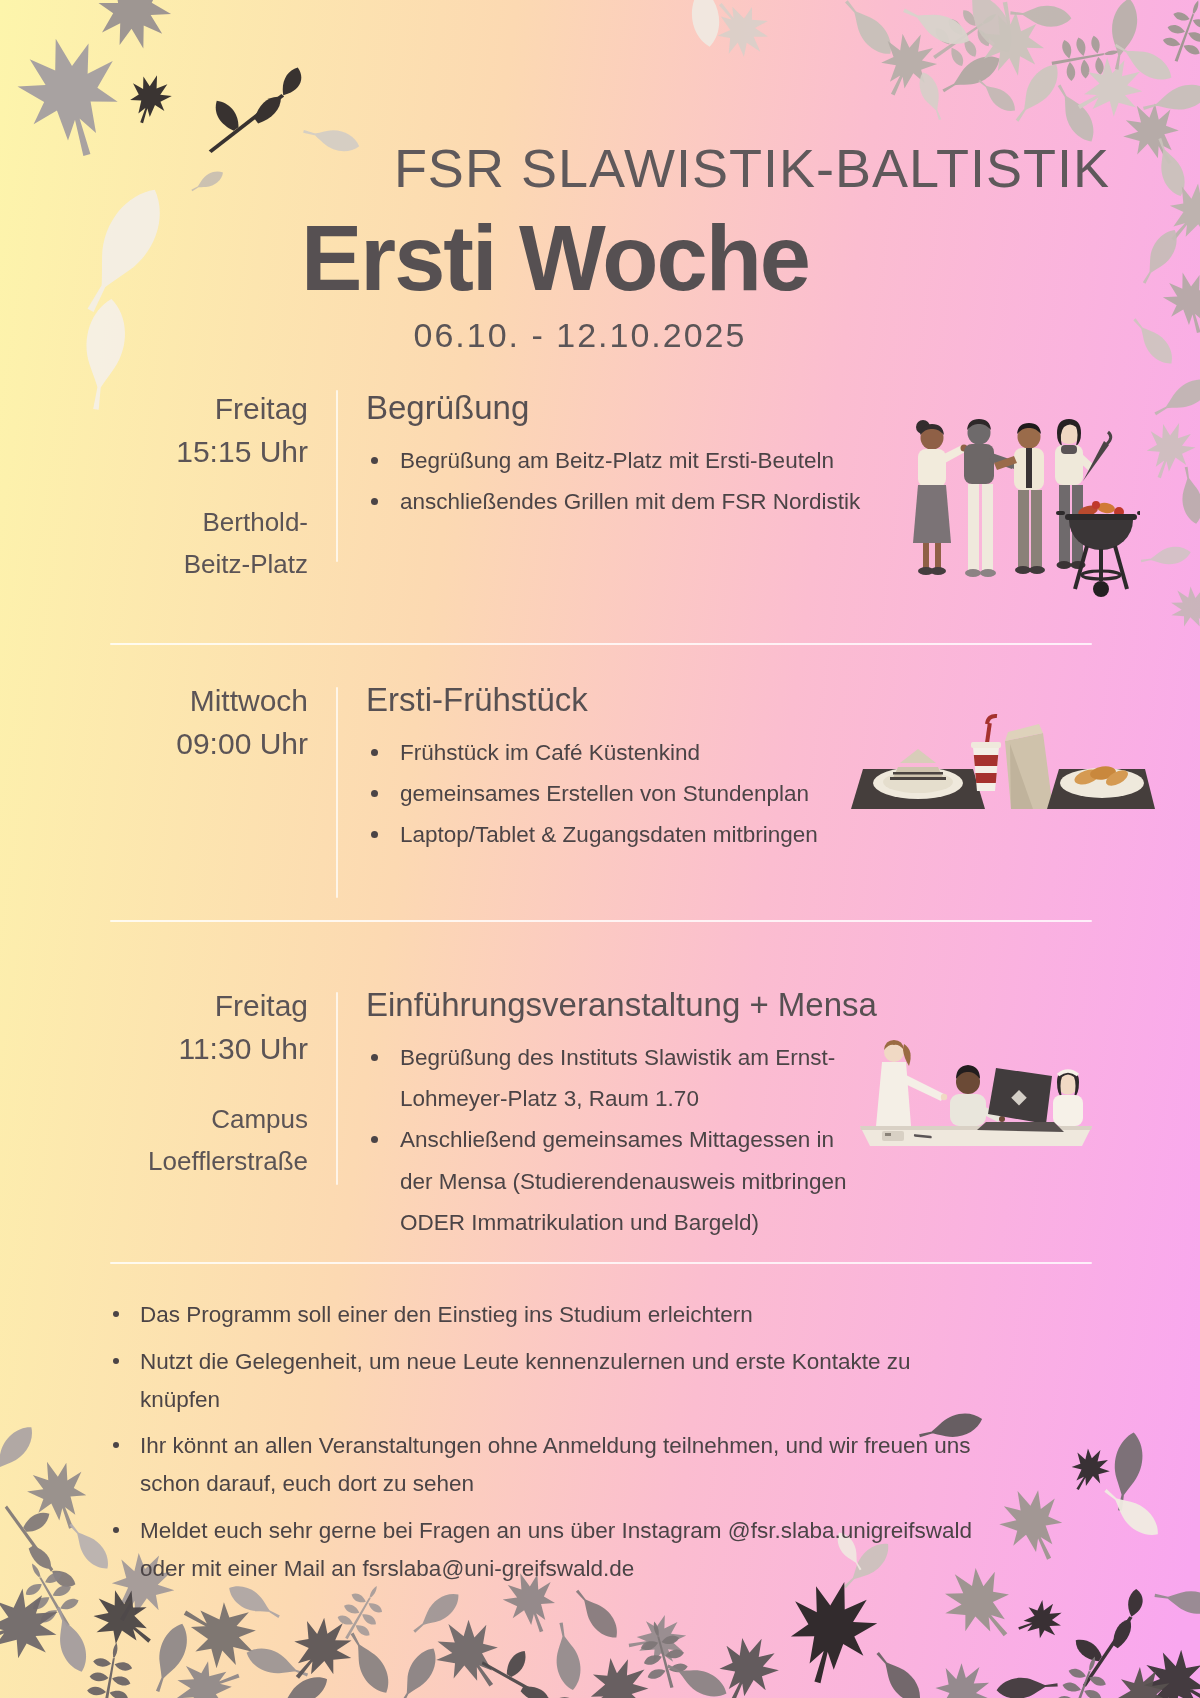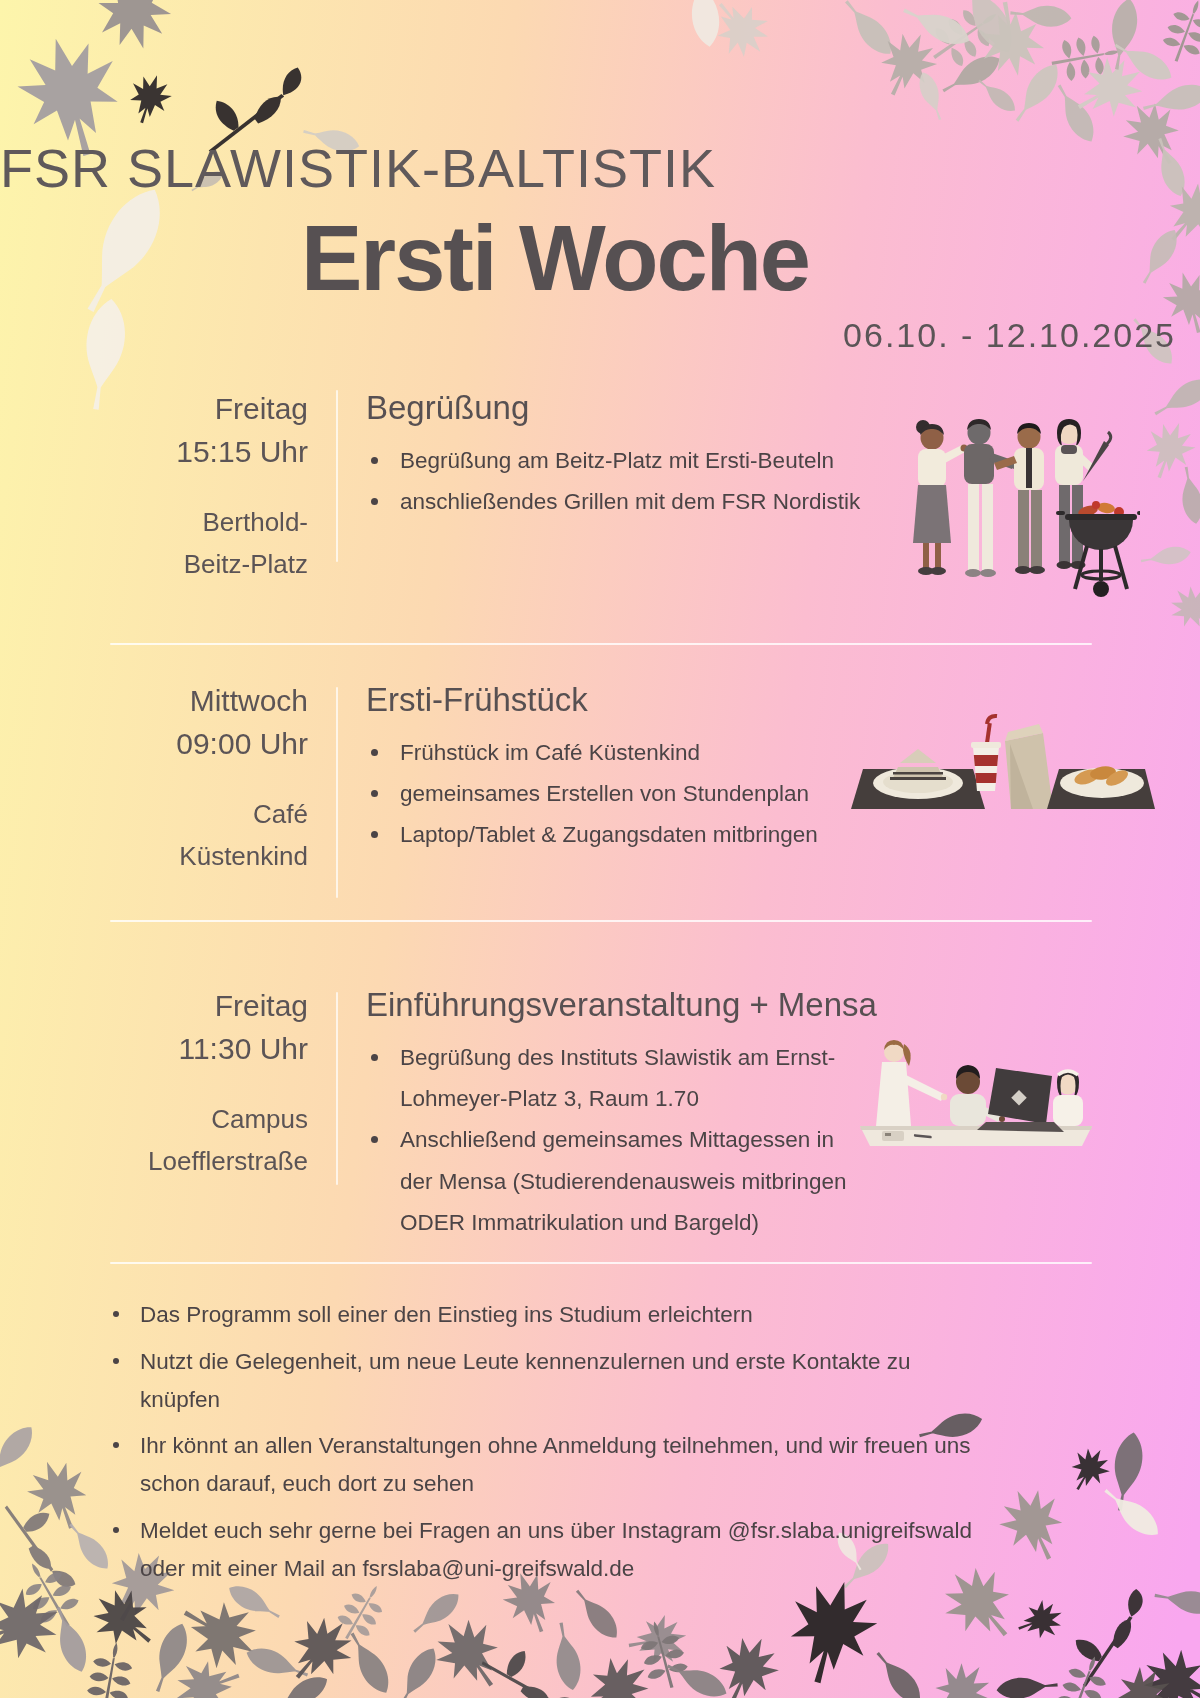--- a/index.html
+++ b/index.html
@@ -4,30 +4,30 @@
 <style>
   html,body{margin:0;padding:0;background:#777;}
   .poster{
     position:relative;width:1200px;height:1698px;overflow:hidden;
     background:linear-gradient(98deg,#fdf5ab 0%,#fcd9b2 36%,#fbbdd0 62%,#f9a7ef 98%);
     font-family:"Liberation Sans",sans-serif;color:#4b4446;
   }
   .layer-leaves{position:absolute;inset:0;z-index:1;pointer-events:none;}
   .layer-content{position:absolute;inset:0;z-index:2;}
   .org-title{
-    position:absolute;top:141px;left:0;width:1110px;text-align:left;
+    position:absolute;top:141px;left:0;width:1110px;text-align:right;
     font-size:54px;letter-spacing:1px;color:#5f595b;font-weight:400;line-height:1;
   }
   .main-title{
     position:absolute;top:212px;left:0;width:1110px;text-align:center;
     font-size:92px;font-weight:800;letter-spacing:-2px;color:#565052;line-height:1;
   }
   .date-range{
-    position:absolute;top:318px;left:0;width:1160px;text-align:right;
-    font-size:34px;letter-spacing:2px;color:#5b5557;font-weight:400;line-height:1;padding-left:16px;
+    position:absolute;top:318px;left:0;width:1160px;text-align:center;
+    font-size:34px;letter-spacing:2px;color:#5b5557;font-weight:400;line-height:1;
   }
   .event{position:absolute;left:110px;width:980px;}
   #event-0{top:388px;}
   #event-1{top:680px;}
   #event-2{top:985px;}
   .event .left{position:absolute;left:0;top:0;width:198px;text-align:right;}
   .daytime{font-size:30px;line-height:1.42;color:#5b5456;}
   .location{margin-top:28px;font-size:26px;line-height:1.62;color:#5b5456;}
   .vline{position:absolute;left:226px;width:2px;background:rgba(255,255,255,0.7);border-radius:1px;}
   .event .content{position:absolute;left:256px;top:0;width:560px;}
@@ -185,24 +185,20 @@
     </section>
 
     <div class="hdiv" id="hdiv-0"></div>
 
     <section class="event" id="event-1">
       <div class="left">
         <div class="daytime">
           <div>Mittwoch</div>
           <div>09:00 Uhr</div>
         </div>
-        <div class="location">
-          <div>Café</div>
-          <div>Küstenkind</div>
-        </div>
       </div>
       <div class="vline" style="top:7px;height:211px;"></div>
       <div class="content">
         <h2>Ersti-Frühstück</h2>
         <ul>
           <li>Frühstück im Café Küstenkind</li>
           <li>gemeinsames Erstellen von Stundenplan</li>
           <li>Laptop/Tablet &amp; Zugangsdaten mitbringen</li>
         </ul>
       </div>

